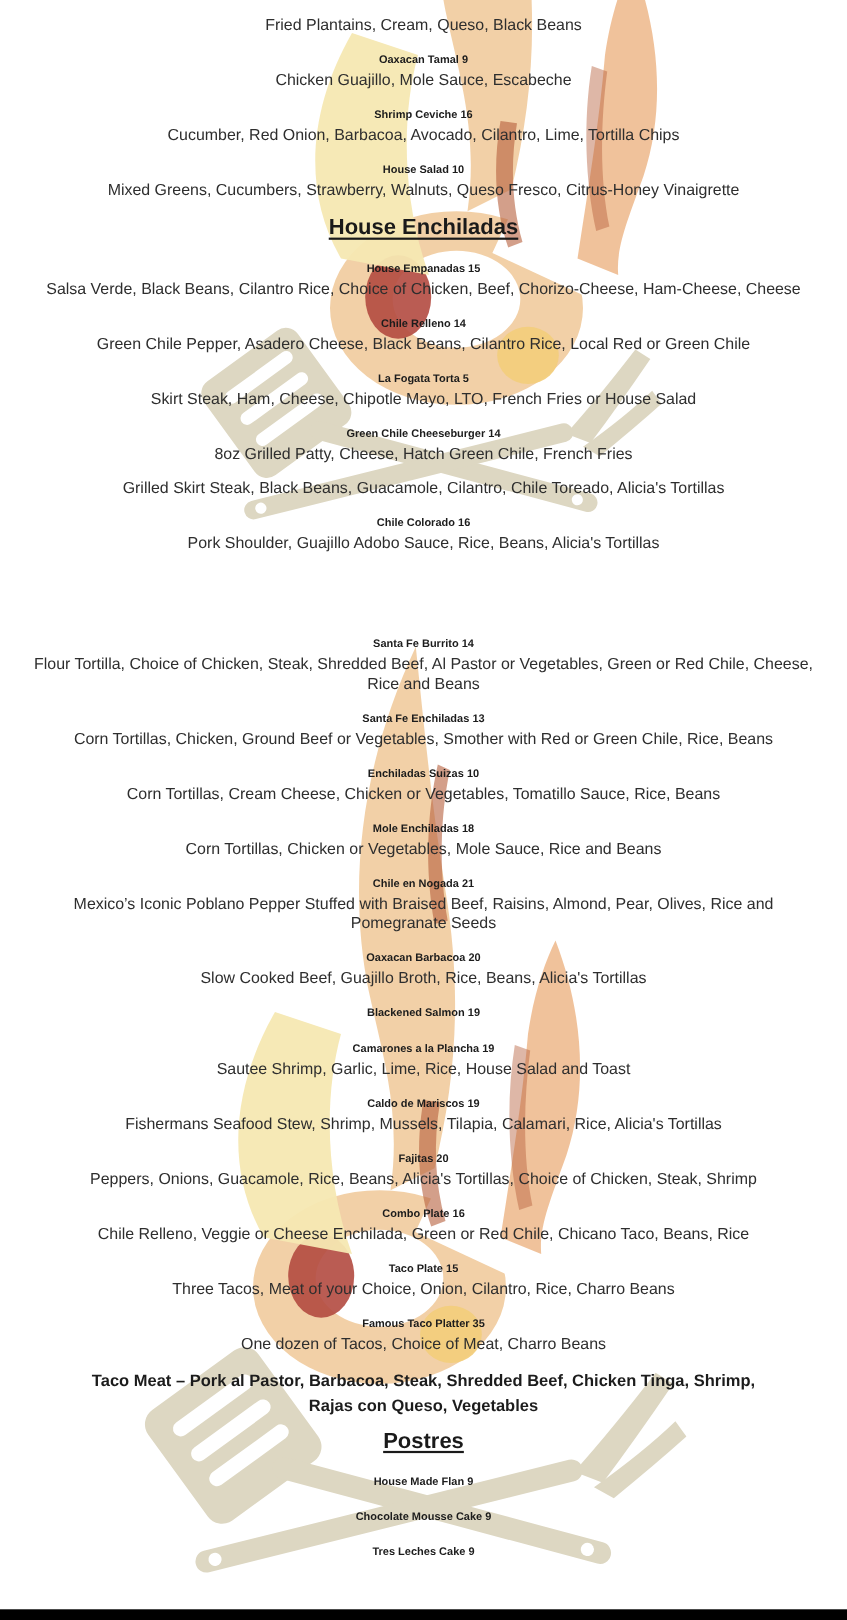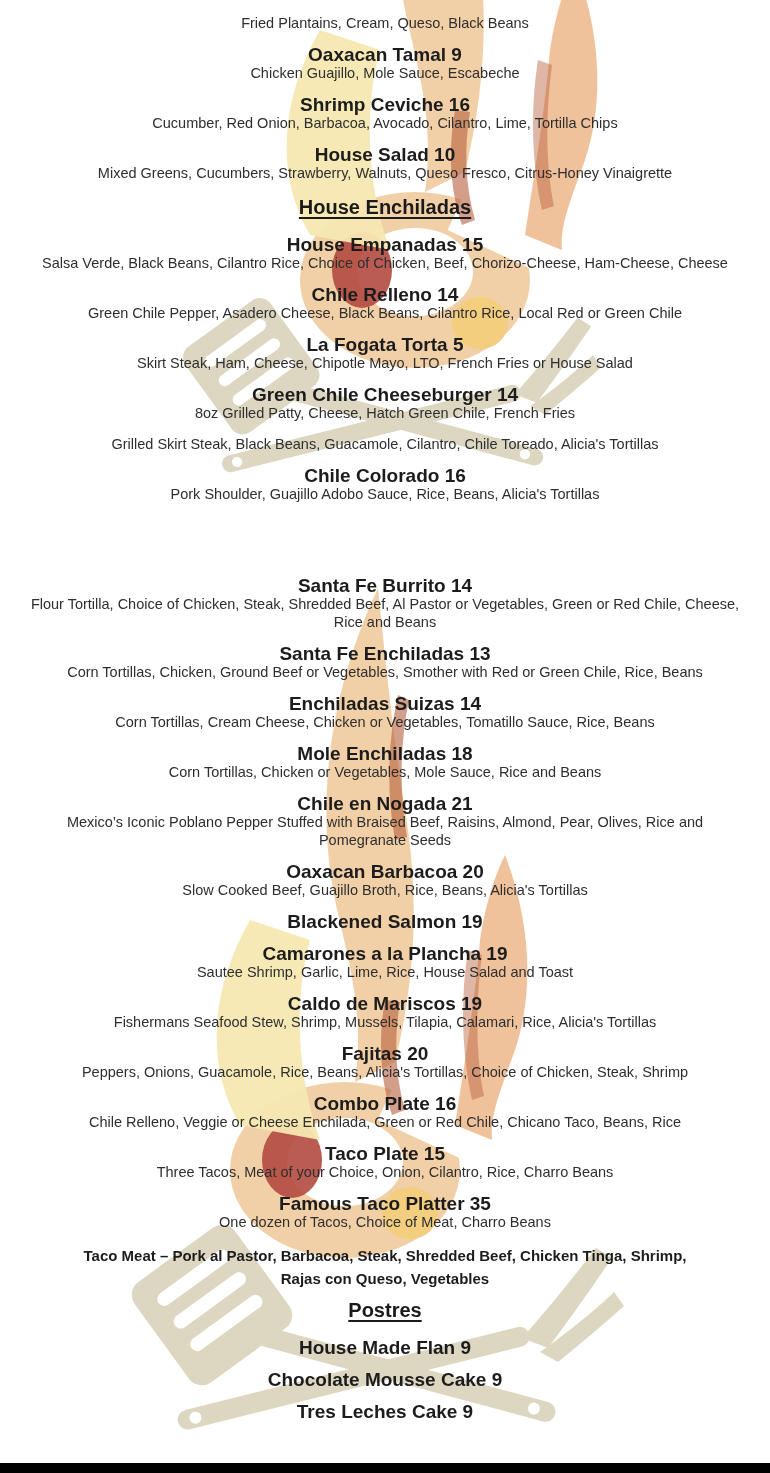--- a/index.html
+++ b/index.html
@@ -15,21 +15,21 @@
     position:relative;z-index:1;
     padding-top:14px;
     text-align:center;
   }
   .partial-desc{
     font-size:14.5px;line-height:18px;color:#2e2e2e;
     max-width:712px;margin:0 auto 13px auto;
   }
   .item{margin:0 auto 13px auto;}
   .item-name{
-    font-size:19px;line-height:19px;font-weight:bold;color:#1c1c1c;
+    font-size:10px;line-height:19px;font-weight:bold;color:#1c1c1c;
   }
   .item-desc{
     font-size:14.5px;line-height:18px;color:#2e2e2e;
     max-width:712px;margin:0 auto;
   }
   .section-heading{
     font-size:20px;line-height:24px;font-weight:bold;color:#1a1a1a;
     text-decoration:underline;text-underline-offset:3px;
     margin:3px 0 16px 0;
   }
@@ -144,21 +144,21 @@
 
     <div class="item">
       <div class="item-name">Santa Fe Burrito 14</div>
       <div class="item-desc">Flour Tortilla, Choice of Chicken, Steak, Shredded Beef, Al Pastor or Vegetables, Green or Red Chile, Cheese, Rice and Beans</div>
     </div>
     <div class="item">
       <div class="item-name">Santa Fe Enchiladas 13</div>
       <div class="item-desc">Corn Tortillas, Chicken, Ground Beef or Vegetables, Smother with Red or Green Chile, Rice, Beans</div>
     </div>
     <div class="item">
-      <div class="item-name">Enchiladas Suizas 14</div>
+      <div class="item-name">Enchiladas Suizas 10</div>
       <div class="item-desc">Corn Tortillas, Cream Cheese, Chicken or Vegetables, Tomatillo Sauce, Rice, Beans</div>
     </div>
     <div class="item">
       <div class="item-name">Mole Enchiladas 18</div>
       <div class="item-desc">Corn Tortillas, Chicken or Vegetables, Mole Sauce, Rice and Beans</div>
     </div>
     <div class="item">
       <div class="item-name">Chile en Nogada 21</div>
       <div class="item-desc">Mexico’s Iconic Poblano Pepper Stuffed with Braised Beef, Raisins, Almond, Pear, Olives, Rice and Pomegranate Seeds</div>
     </div>

